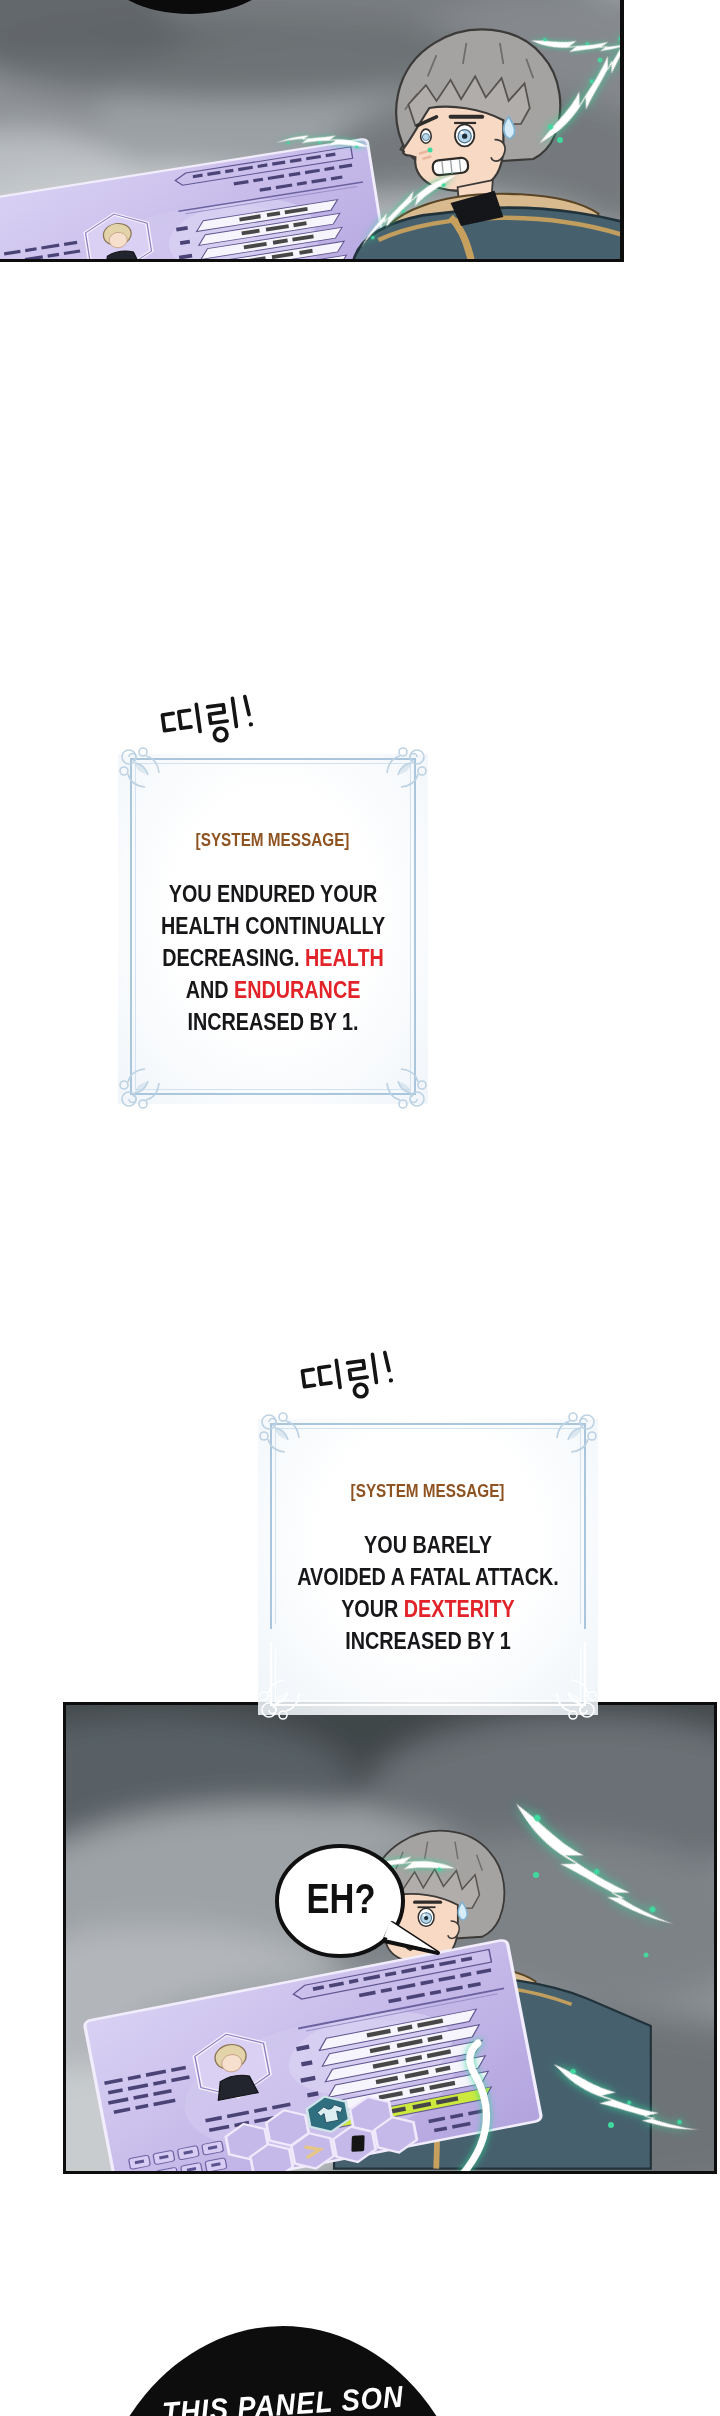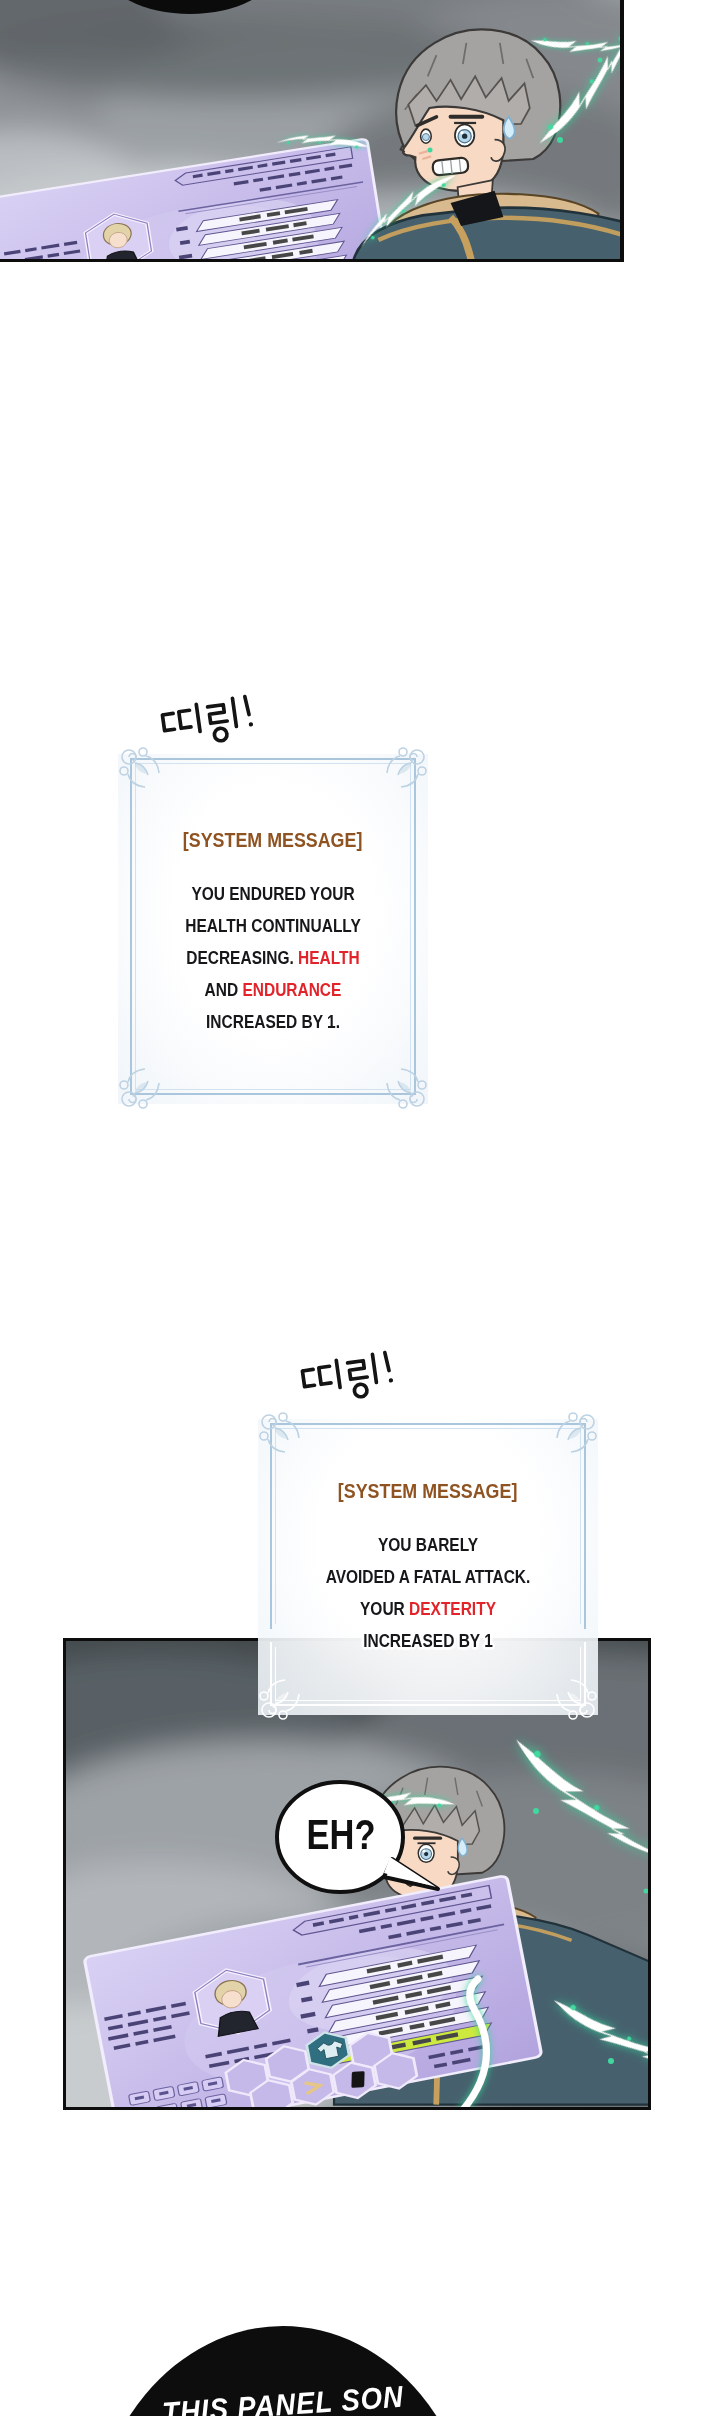--- a/index.html
+++ b/index.html
@@ -11,21 +11,21 @@
   body{background:#888;}
   #page{position:relative;width:720px;height:2416px;background:var(--page-bg);
         overflow:hidden;margin:0 auto;font-family:"Liberation Sans","DejaVu Sans",sans-serif;}
   svg{display:block;}
   .hiddendefs{position:absolute;width:0;height:0;overflow:hidden;}
 
   
   #panel1{position:absolute;left:0;top:0;width:624px;height:262px;box-sizing:border-box;
           border-right:4px solid var(--panel-border);border-bottom:3px solid var(--panel-border);
           overflow:hidden;background:#a6abaf;}
-  #panel2{position:absolute;left:63px;top:1638px;width:588px;height:472px;box-sizing:border-box;
+  #panel2{position:absolute;left:63px;top:1702px;width:654px;height:472px;box-sizing:border-box;
           border:3px solid var(--panel-border);overflow:hidden;background:#8c9195;z-index:1;}
 
   
   .sfx{position:absolute;z-index:4;}
   #sfx1{left:158px;top:696px;width:100px;height:52px;transform:rotate(-8deg);}
   #sfx2{left:298px;top:1352px;width:100px;height:52px;transform:rotate(-8deg);}
 
   
   .sysbox{position:absolute;z-index:5;background:radial-gradient(ellipse at 50% 45%,#ffffff 45%,var(--box-bg) 95%);}
   #msgbox1{left:118px;top:754px;width:310px;height:350px;}
@@ -38,24 +38,24 @@
   .b-outer.clip-top,.b-inner.clip-top{clip-path:inset(0 0 77px 0);}
   .b-outer.clip-bot,.b-inner.clip-bot{border-color:#ffffff;clip-path:inset(219px 0 0 0);}
   .orn{position:absolute;width:44px;height:44px;color:var(--ornament-blue);z-index:2;}
   .orn.white{color:#ffffff;}
   .orn.tl{left:0;top:-8px;}
   .orn.tr{right:0;top:-8px;transform:scaleX(-1);}
   .orn.bl{left:0;bottom:-6px;transform:scaleY(-1);}
   .orn.br{right:0;bottom:-6px;transform:scale(-1,-1);}
 
   .sys-title{margin-top:0;padding-top:72px;text-align:center;color:var(--title-brown);
-             font-weight:bold;font-size:21px;line-height:28px;}
+             font-weight:bold;font-size:18px;line-height:28px;}
   .sys-title>span{display:inline-block;transform:scaleX(0.85);white-space:pre;}
   .sys-body{margin-top:24px;text-align:center;color:var(--body-black);
-            font-weight:bold;font-size:18px;line-height:32px;}
+            font-weight:bold;font-size:23px;line-height:32px;}
   .sys-line{transform:scaleX(0.86);white-space:nowrap;}
   .seg{white-space:pre;}
   .seg.red{color:var(--accent-red);}
   .sys-line.outlined{position:relative;z-index:3;
      text-shadow:-2px -2px 0 #fff,2px -2px 0 #fff,-2px 2px 0 #fff,2px 2px 0 #fff,
                  0 -3px 0 #fff,0 3px 0 #fff,-3px 0 0 #fff,3px 0 0 #fff;}
 
   
   #eh-text{position:absolute;left:210px;top:170px;width:130px;text-align:center;
            font-weight:bold;font-size:42px;color:#101010;transform:scaleX(0.82);z-index:2;}

